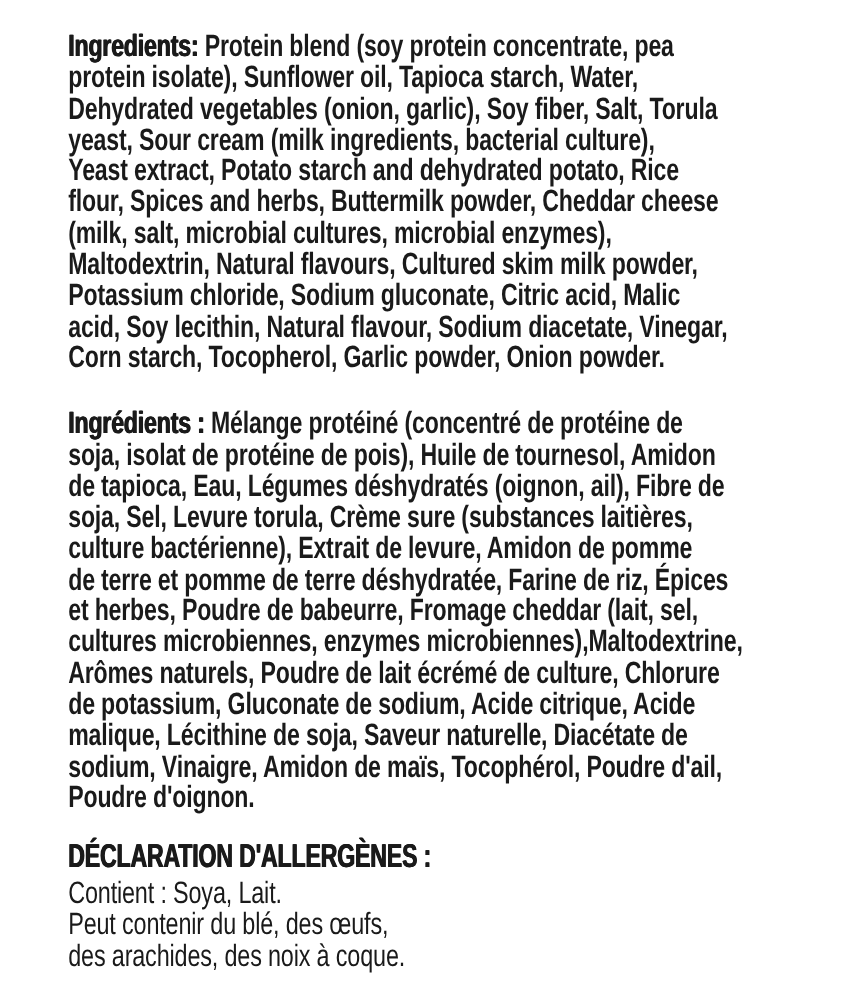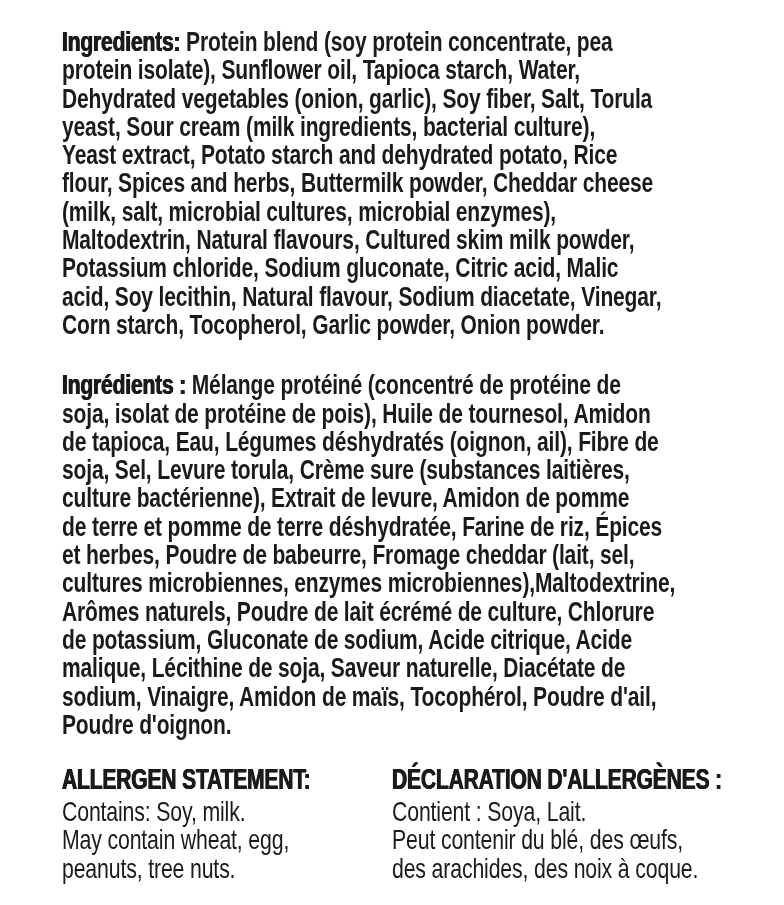--- a/index.html
+++ b/index.html
@@ -100,28 +100,20 @@
         <div class="line">cultures microbiennes, enzymes microbiennes),Maltodextrine,</div>
         <div class="line">Arômes naturels, Poudre de lait écrémé de culture, Chlorure</div>
         <div class="line">de potassium, Gluconate de sodium, Acide citrique, Acide</div>
         <div class="line">malique, Lécithine de soja, Saveur naturelle, Diacétate de</div>
         <div class="line">sodium, Vinaigre, Amidon de maïs, Tocophérol, Poudre d'ail,</div>
         <div class="line">Poudre d'oignon.</div>
       </div>
   </div>
 
   <div class="allergens">
-    <div class="allergen-col-en">
-      <div class="line allergen-heading lead">ALLERGEN STATEMENT:</div>
-      <div>
-          <div class="line">Contains: Soy, milk.</div>
-          <div class="line">May contain wheat, egg,</div>
-          <div class="line">peanuts, tree nuts.</div>
-        </div>
-    </div>
     <div class="allergen-col-fr">
       <div class="line allergen-heading lead">DÉCLARATION D'ALLERGÈNES :</div>
       <div>
           <div class="line">Contient : Soya, Lait.</div>
           <div class="line">Peut contenir du blé, des œufs,</div>
           <div class="line">des arachides, des noix à coque.</div>
         </div>
     </div>
   </div>
 

